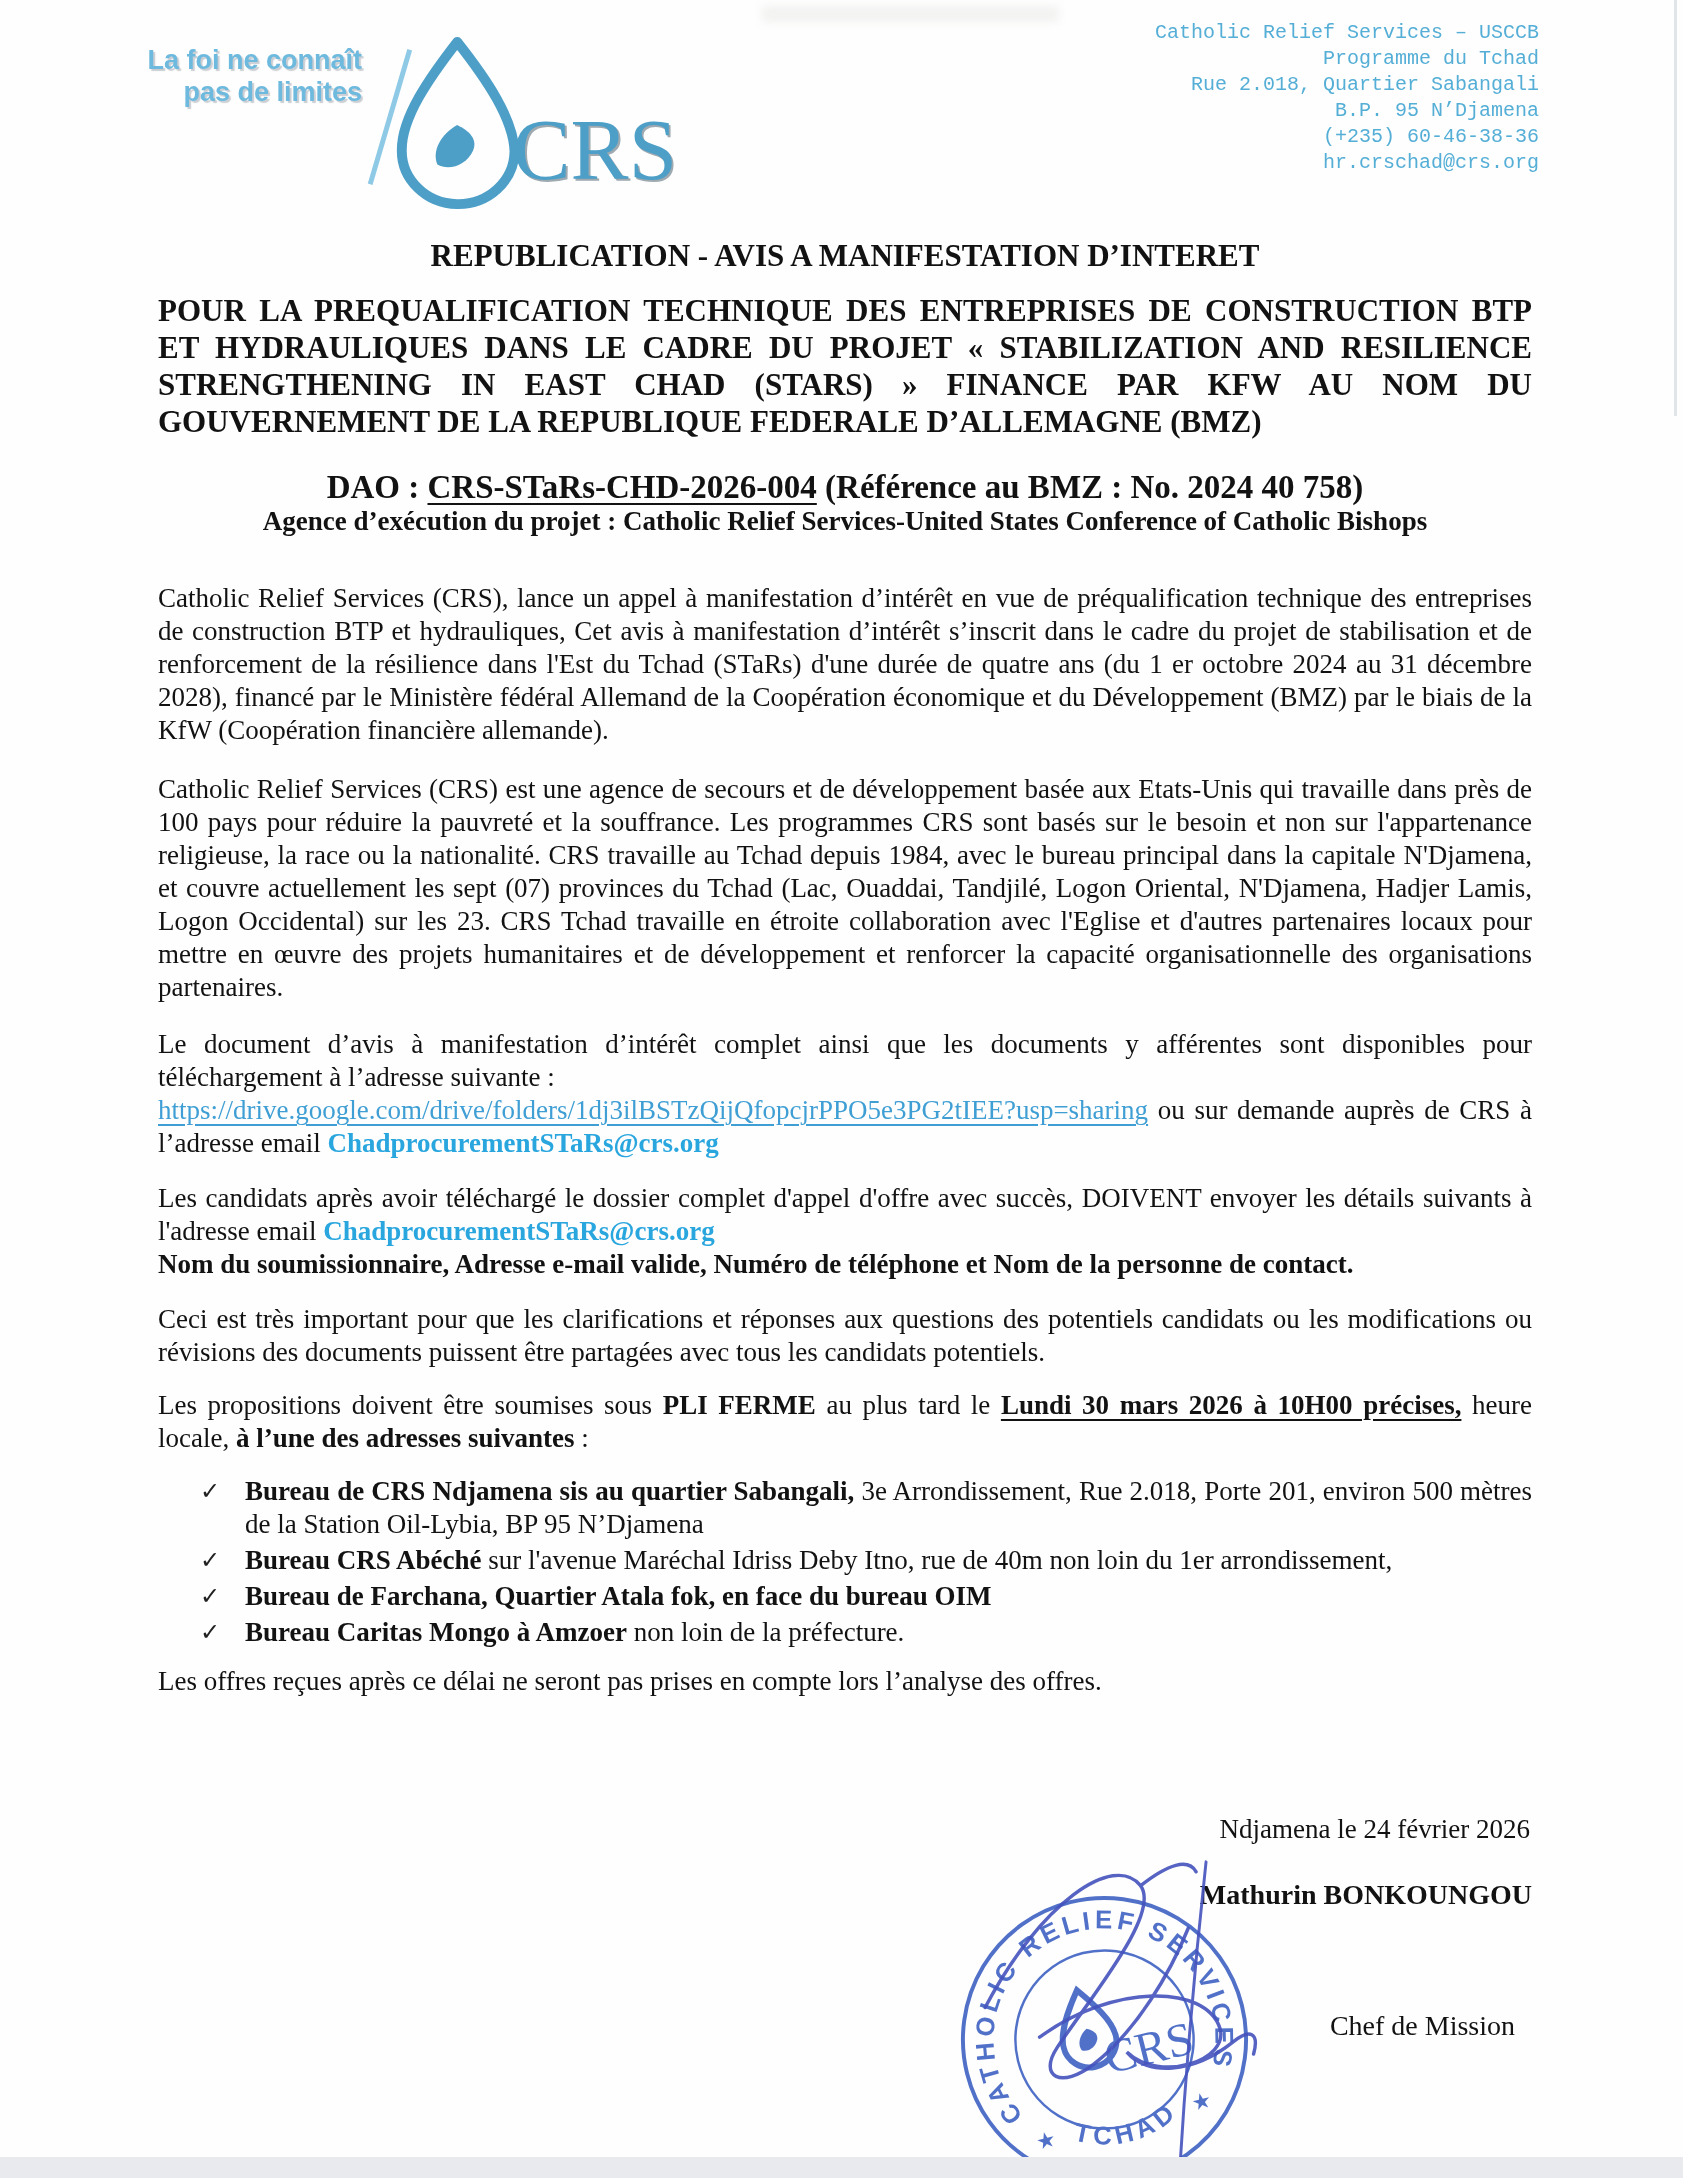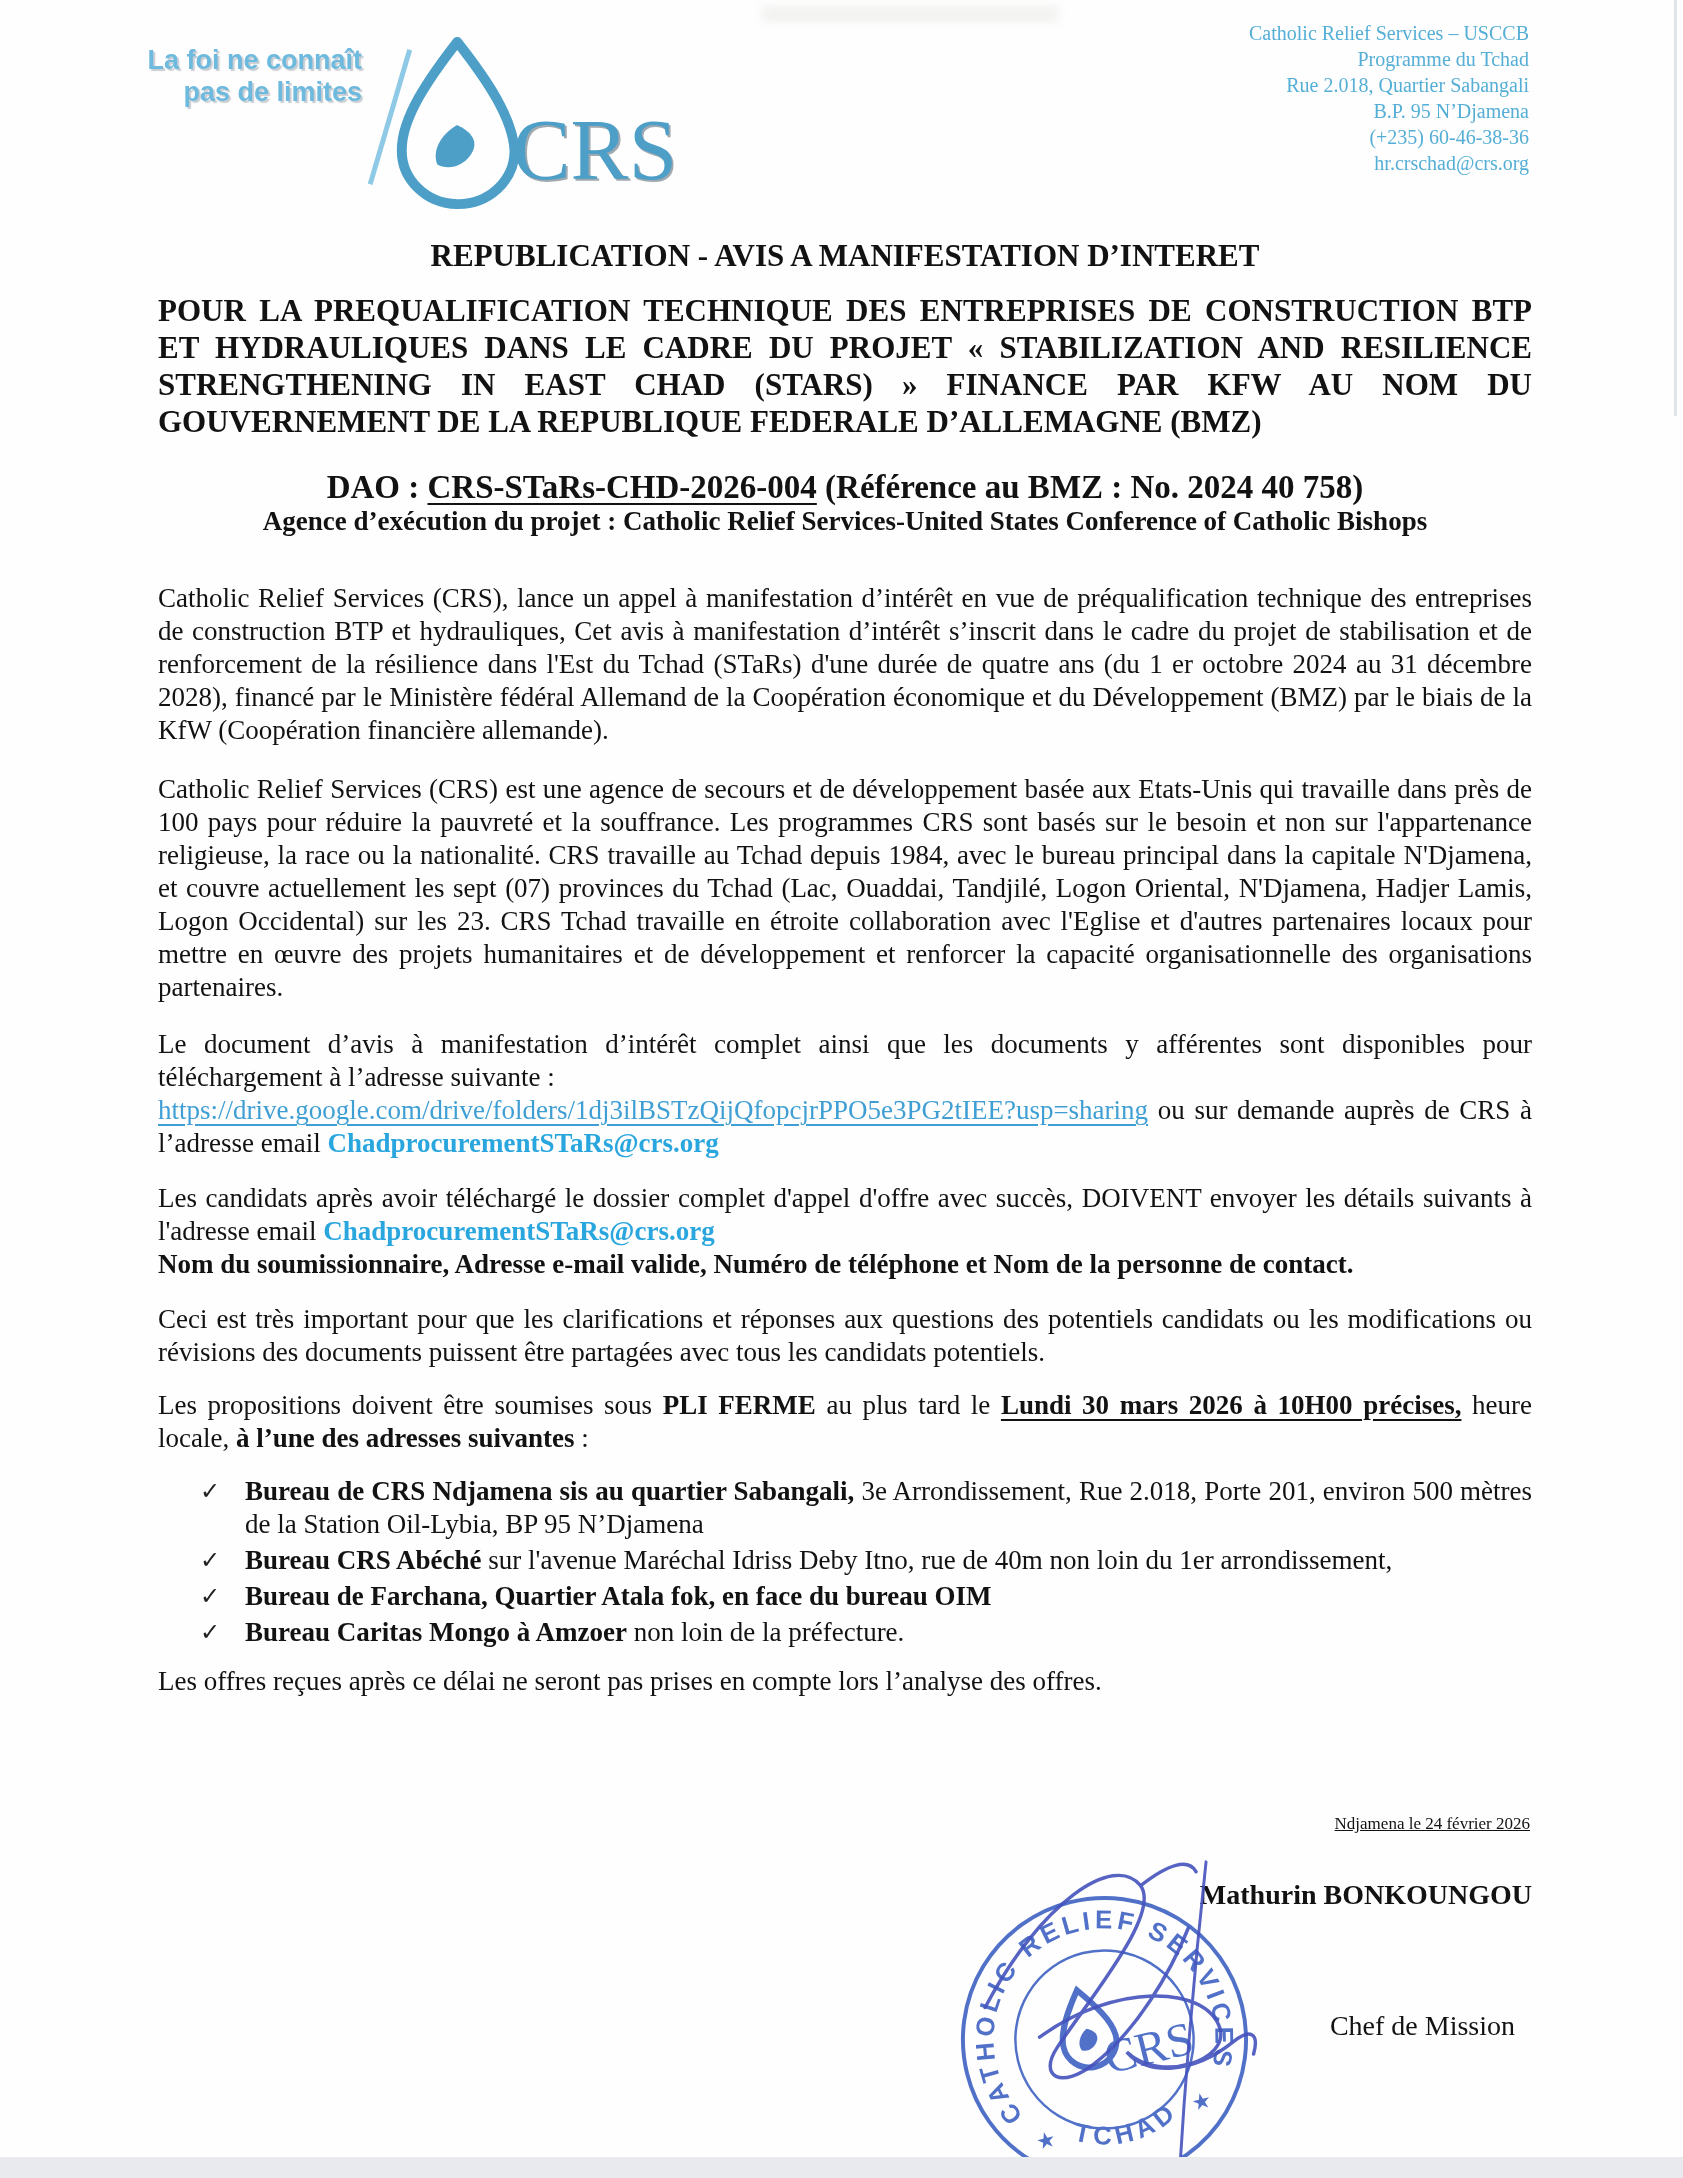--- a/index.html
+++ b/index.html
@@ -10,22 +10,22 @@
   }
   
   .tagline{
     position:absolute;top:44px;left:97px;width:265px;text-align:right;
     font-family:"Liberation Sans",sans-serif;font-weight:bold;
     font-size:27px;line-height:32px;color:#6ebade;
     text-shadow:2px 2px 1px rgba(105,115,130,.35);
   }
   .logo-svg{position:absolute;top:34px;left:354px;}
   .letterhead{
-    position:absolute;top:20px;right:154px;text-align:right;
-    font-family:Liberation Serif, serif;
+    position:absolute;top:20px;right:144px;text-align:right;
+    font-family:Liberation Mono, monospace;
     font-size:20px;line-height:26px;color:#54aed6;
   }
   
   .content{
     position:absolute;left:158px;top:0;width:1374px;
     font-size:27px;line-height:33px;text-align:justify;
   }
   .doc-title{margin:238px 0 0 0;text-align:center;font-weight:bold;font-size:31px;line-height:36px;}
   .headline{margin:18px 0 0 0;font-weight:bold;font-size:31px;line-height:37px;text-align:justify;}
   .dao-line{margin:30px 0 0 0;text-align:center;font-weight:bold;font-size:33px;line-height:34px;}
@@ -38,21 +38,21 @@
   .p5{margin-top:22px;}
   .p6{margin-top:20px;}
   .p7{margin-top:16px;}
   .b{font-weight:bold;margin-top:13px;}
   .link{color:#3f9fd4;text-decoration:underline;text-decoration-thickness:1.5px;text-underline-offset:5px;cursor:pointer;}
   .email{color:#2aa6df;font-weight:bold;cursor:pointer;}
   ul.addr{list-style:none;margin:20px 0 0 0;padding:0;}
   ul.addr li{position:relative;padding-left:87px;margin-top:3px;}
   ul.addr .check{position:absolute;left:42px;top:0;font-family:"DejaVu Sans",sans-serif;font-size:24px;color:#222;font-weight:normal;}
   
-  .date-line{position:absolute;top:1814px;right:153px;font-size:17px;text-decoration:underline;}
+  .date-line{position:absolute;top:1814px;right:153px;font-size:27px;}
   .signatory{position:absolute;top:1879px;right:151px;font-size:28px;font-weight:bold;}
   .role{position:absolute;top:2010px;right:168px;font-size:28px;}
   .stamp-svg{position:absolute;left:956px;top:1891px;z-index:2;opacity:.88;}
   .sig-svg{position:absolute;left:891px;top:1834px;z-index:3;}
   
   .scan-bottom{position:absolute;left:0;bottom:0;width:1683px;height:21px;background:#e8eaed;z-index:5;}
   .scan-right{position:absolute;top:0;right:6px;width:3px;height:416px;background:#e2e5e8;z-index:5;}
   .scan-smudge{position:absolute;left:762px;top:6px;width:297px;height:16px;background:#ededeb;filter:blur(5px);opacity:.7;}
 </style>
 </head>

